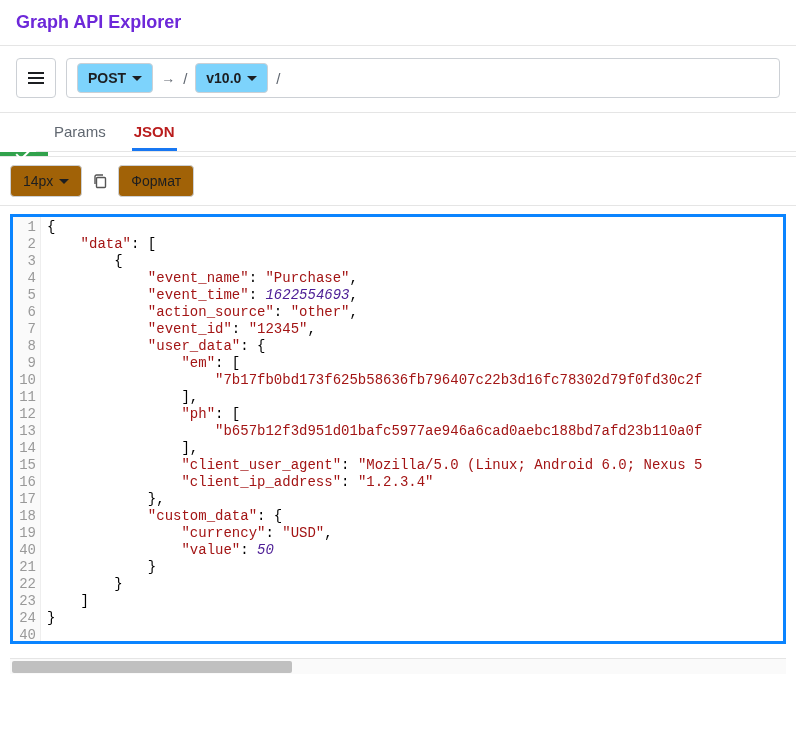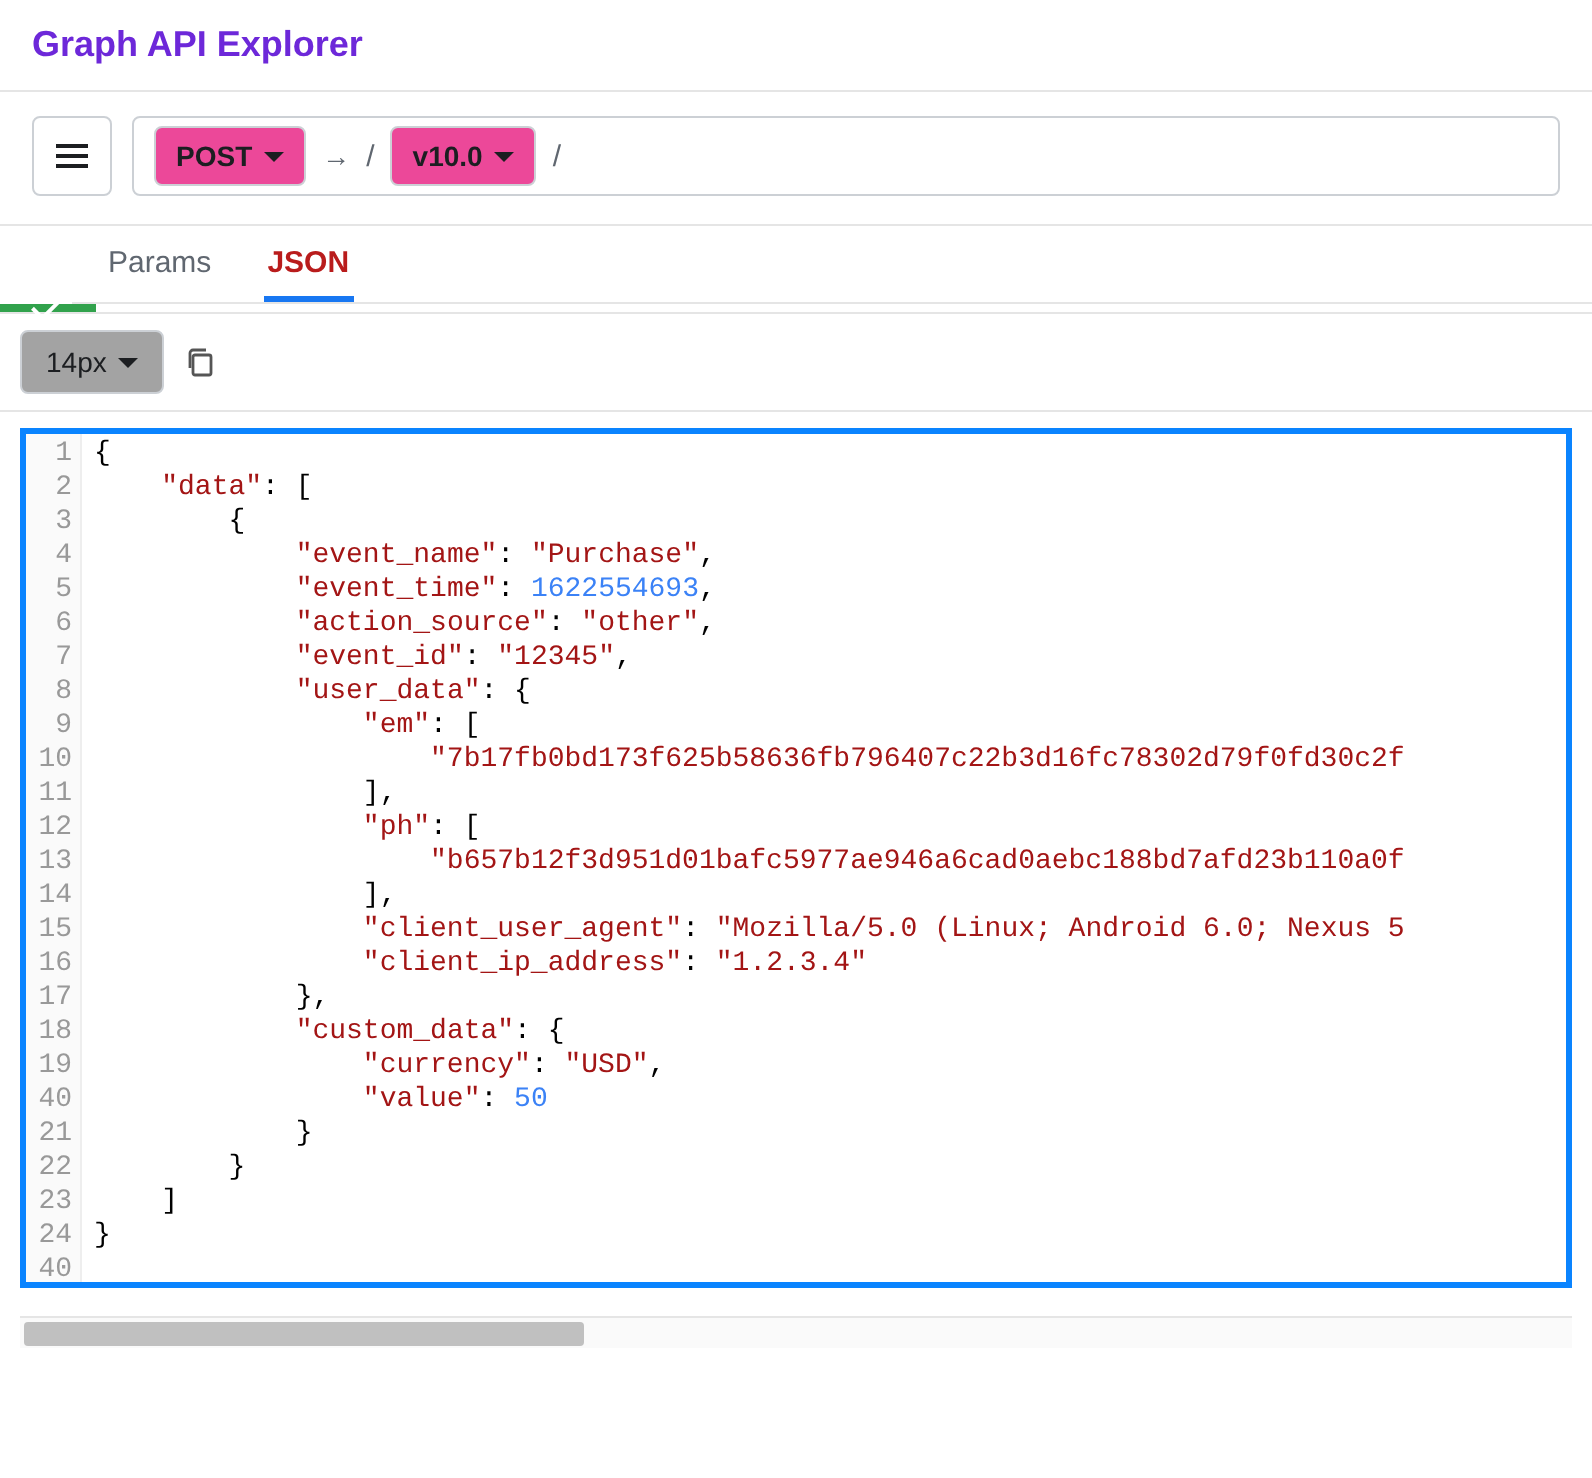--- a/index.html
+++ b/index.html
@@ -61,21 +61,21 @@
     padding: 0 10px;
     gap: 8px;
   }
   .method-btn, .version-btn {
     display: flex;
     align-items: center;
     gap: 6px;
     padding: 6px 10px;
     border: 1px solid #ccd0d5;
     border-radius: 4px;
-    background: #ec4899;
+    background: #7dd3fc;
     font-size: 14px;
     font-weight: 600;
     cursor: pointer;
     color: #1c1e21;
   }
   .caret-down {
     width: 0; height: 0;
     border-left: 5px solid transparent;
     border-right: 5px solid transparent;
     border-top: 5px solid #1c1e21;
@@ -152,21 +152,21 @@
     gap: 10px;
     border-bottom: 1px solid #e5e5e5;
   }
   .font-size-btn, .format-btn {
     display: flex;
     align-items: center;
     gap: 6px;
     border: 1px solid #ccd0d5;
     border-radius: 4px;
     padding: 7px 12px;
-    background: #a3a3a3;
+    background: #a16207;
     cursor: pointer;
     font-size: 14px;
     color: #1c1e21;
   }
   .copy-icon {
     width: 16px; height: 16px;
     position: relative;
     cursor: pointer;
     color: #555;
   }
@@ -196,21 +196,21 @@
   }
   .gutter div { height: 17px; }
   .code {
     flex: 1;
     padding: 2px 6px;
     white-space: pre;
     color: #000;
   }
   .k { color: #a31515; }  
   .s { color: #a31515; }  
-  .n { color: #3b82f6; }  
+  .n { color: #4c1d95; font-style: italic; }  
   .p { color: #000; }     
   .code-line { height: 17px; }
   .hscroll {
     height: 16px;
     border-top: 1px solid #e5e5e5;
     position: relative;
     margin: 0 10px 8px;
     background: #fafafa;
   }
   .hscroll-thumb {
@@ -266,20 +266,23 @@
   <button class="font-size-btn">
     <span>14px</span>
     <span class="caret-down"></span>
   </button>
   <span class="copy-icon">
     <svg viewBox="0 0 16 16" width="16" height="16" fill="none" stroke="currentColor" stroke-width="1.4">
       <rect x="4.5" y="4.5" width="9" height="10" rx="1"></rect>
       <path d="M3 11V3.5C3 2.7 3.7 2 4.5 2H11"></path>
     </svg>
   </span>
+  <button class="format-btn">
+    <span>Формат</span>
+  </button>
 </div>
 
 <div class="editor-wrap">
   <div class="editor">
     <div class="gutter" id="gutter">
         <div>1</div>
         <div>2</div>
         <div>3</div>
         <div>4</div>
         <div>5</div>

